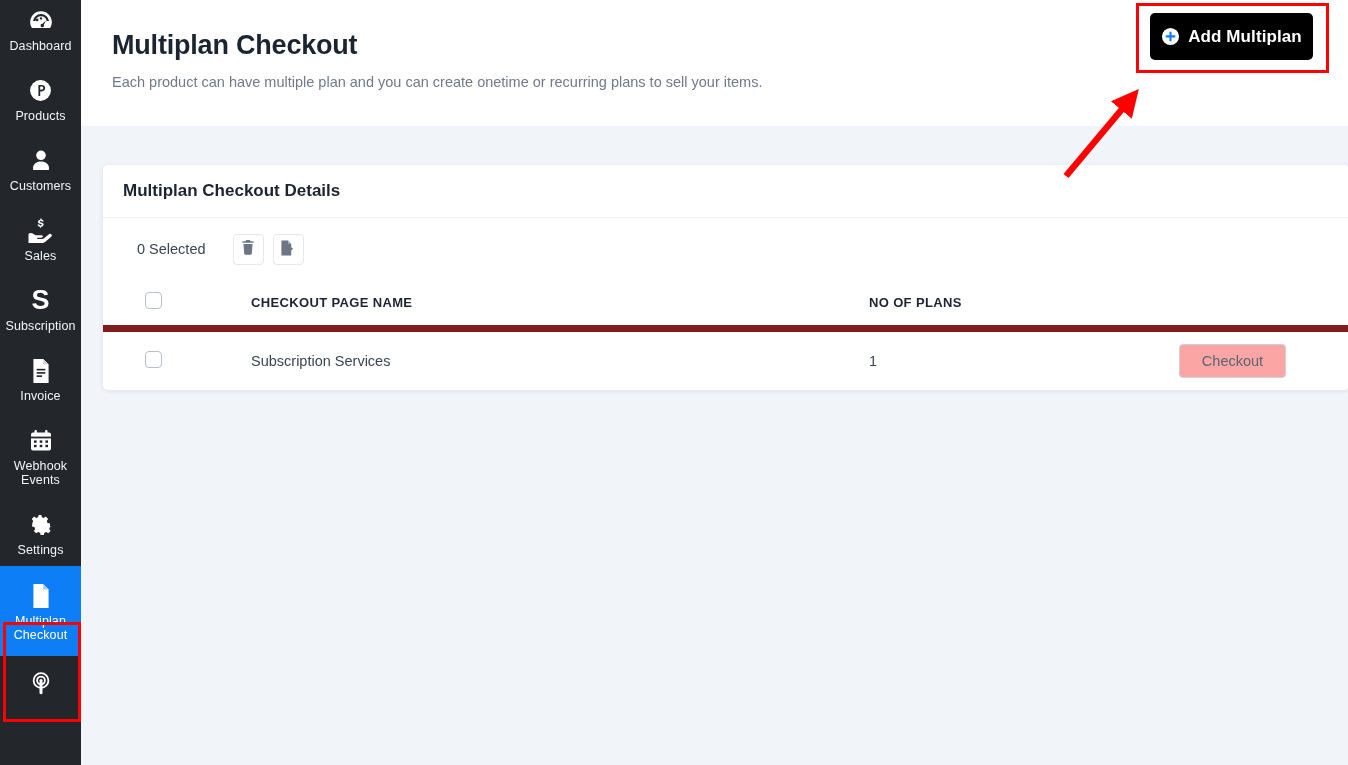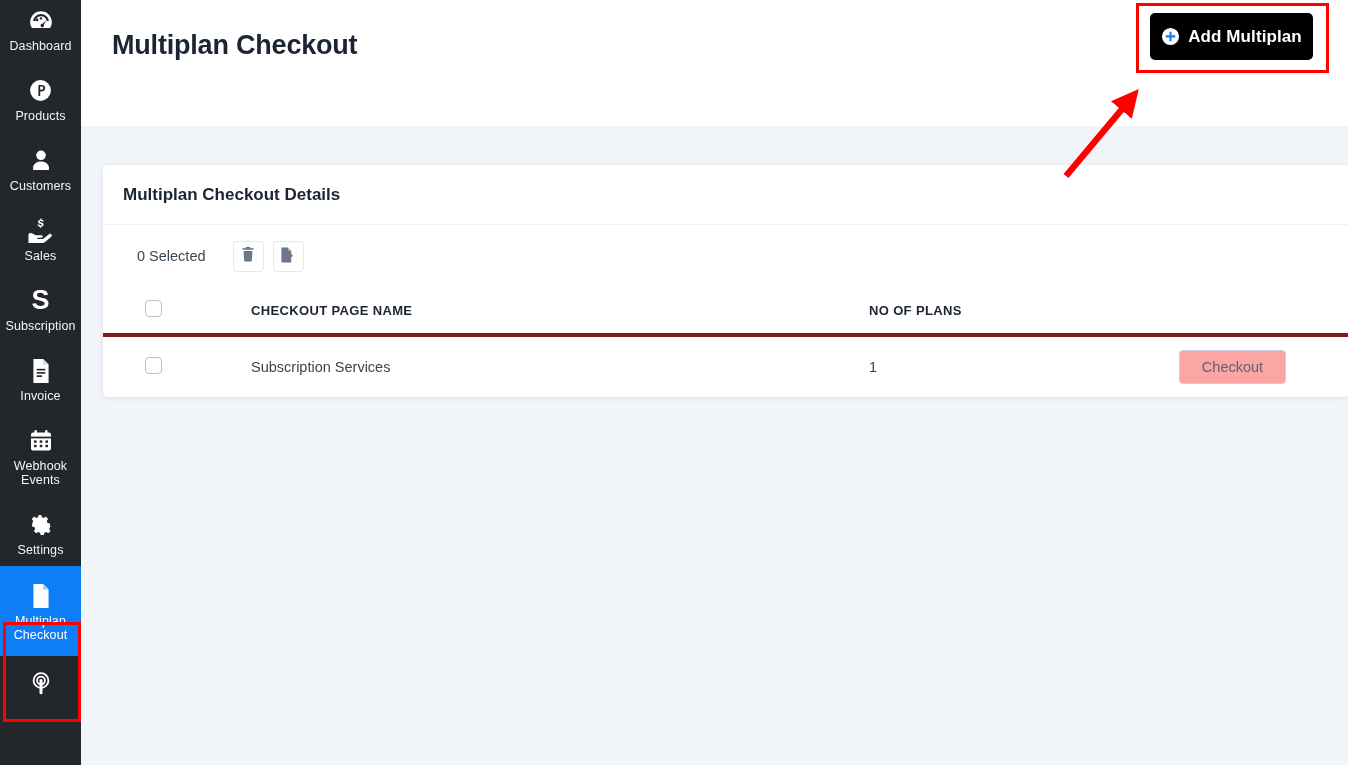--- a/index.html
+++ b/index.html
@@ -122,21 +122,21 @@
   }
   #details-card {
     position: absolute;
     left: 22px; top: 39px;
     width: 1246px;
     background: #ffffff;
     border-radius: 5px;
     box-shadow: 0 1px 5px rgba(50,70,100,.10);
   }
   #card-header {
-    height: 60px;
+    height: 53px;
     border-bottom: 1px solid #eef2f7;
     display: flex;
     align-items: center;
     padding-left: 20px;
   }
   #card-title {
     font-size: 17px;
     font-weight: bold;
     color: #1b2431;
   }
@@ -173,21 +173,21 @@
   #plans-table th, #plans-table td {
     text-align: left;
     vertical-align: middle;
   }
   #plans-table thead th {
     height: 48px;
     font-size: 13px;
     font-weight: bold;
     letter-spacing: .35px;
     color: #1b2431;
-    border-bottom: 4px solid #7f1d1d;
+    border-bottom: 7px solid #7f1d1d;
   }
   #plans-table tbody td {
     height: 62px;
     font-size: 14.5px;
     color: #3c4552;
   }
   .col-check  { width: 126px; padding-left: 42px; }
   .col-name   { width: 640px; padding-left: 22px; }
   .col-plans  { width: 310px; text-align: center; padding-right: 26px; }
   .col-action { width: 170px; }
@@ -330,20 +330,21 @@
       </svg>
     </span>
     <span class="nav-label"></span>
   </div>
 </nav>
 
 <div id="sidebar-highlight"></div>
 
 <header id="topbar">
   <h1 id="page-title">Multiplan Checkout</h1>
+  <p id="page-subtitle">Each product can have multiple plan and you can create onetime or recurring plans to sell your items.</p>
 
   <button id="add-multiplan-btn">
     <span style="display:flex;align-items:center;">
       <svg width="19" height="19" viewBox="0 0 20 20">
         <circle cx="10" cy="10" r="9" fill="#ffffff"></circle>
         <path d="M8.9 4.9h2.2v3.9H15v2.2h-3.9V15H8.9v-4H5V8.8h3.9V4.9z" fill="#0d7ef5"></path>
       </svg>
     </span>
     <span>Add Multiplan</span>
   </button>

